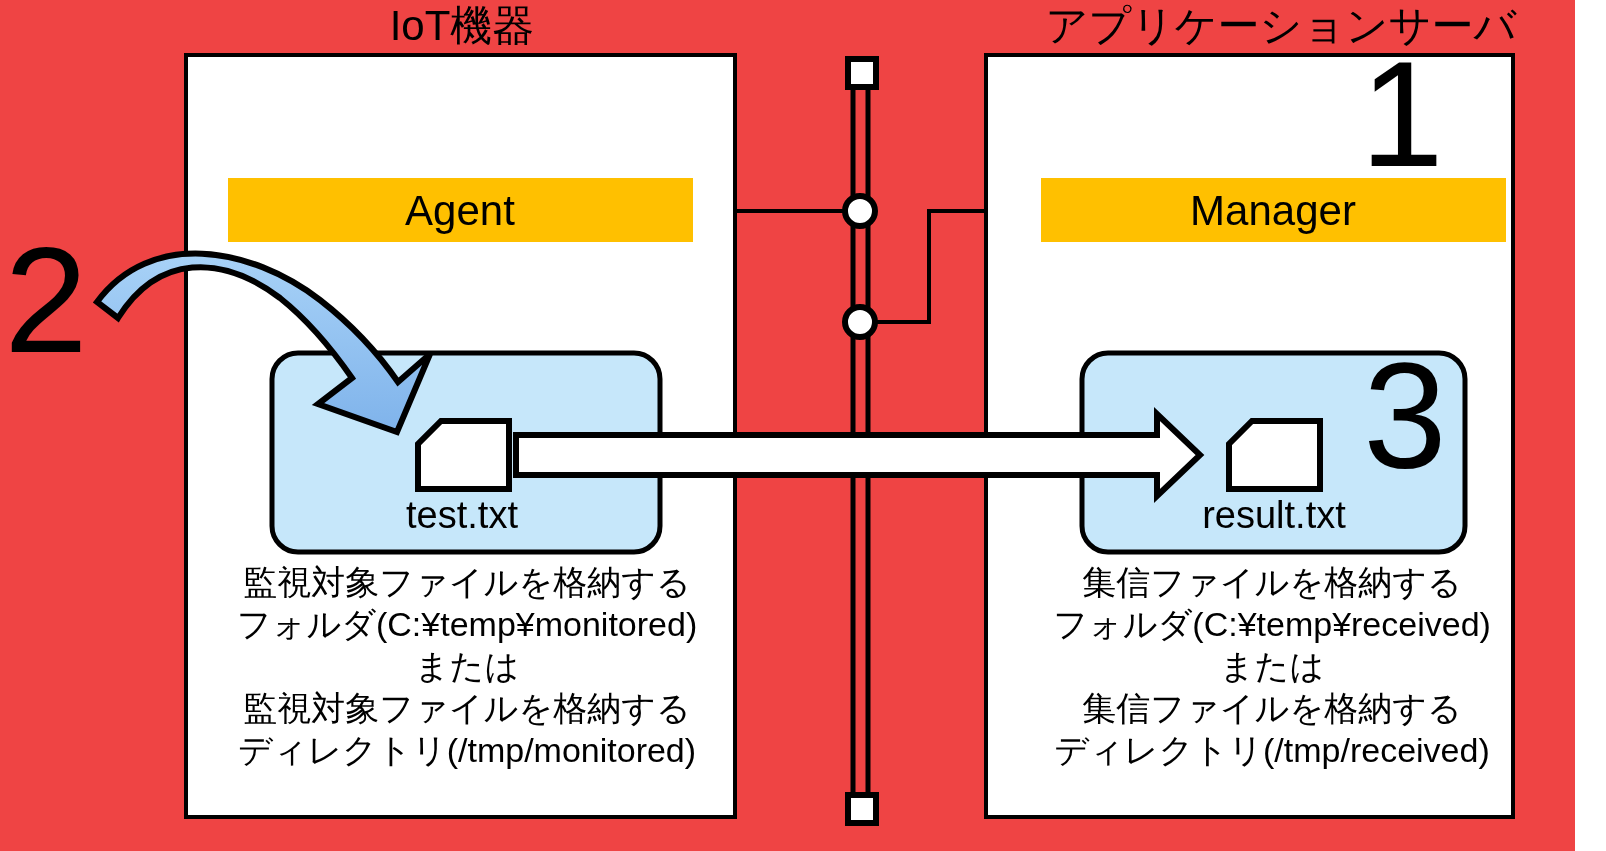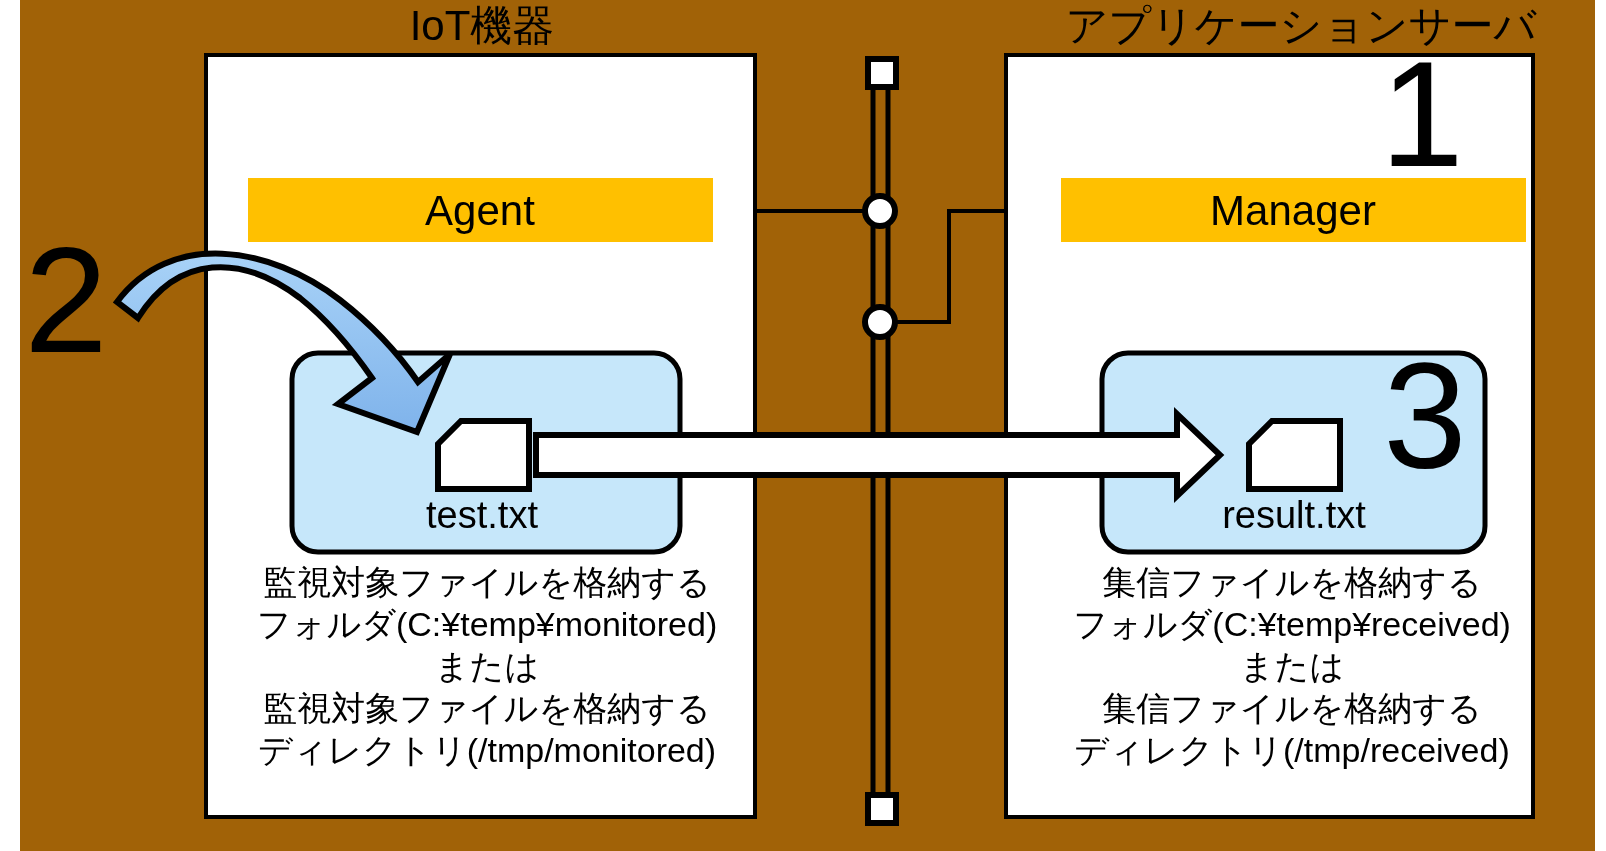--- a/index.html
+++ b/index.html
@@ -7,23 +7,22 @@
     padding: 0;
     background: #ffffff;
   }
   body {
     font-family: "Liberation Sans", "DejaVu Sans", sans-serif;
   }
   #stage {
     position: relative;
     width: 1575px;
     height: 851px;
-    background: #a16207;
+    background: #ef4444;
     overflow: hidden;
-    margin-left: 20px;
   }
   #diagram-svg {
     position: absolute;
     left: 0;
     top: 0;
     width: 1606px;
     height: 851px;
   }
   .ttl {
     font-size: 42px;

